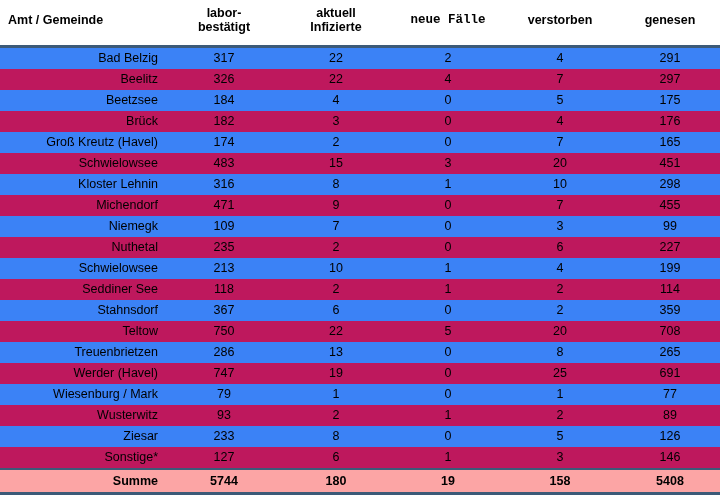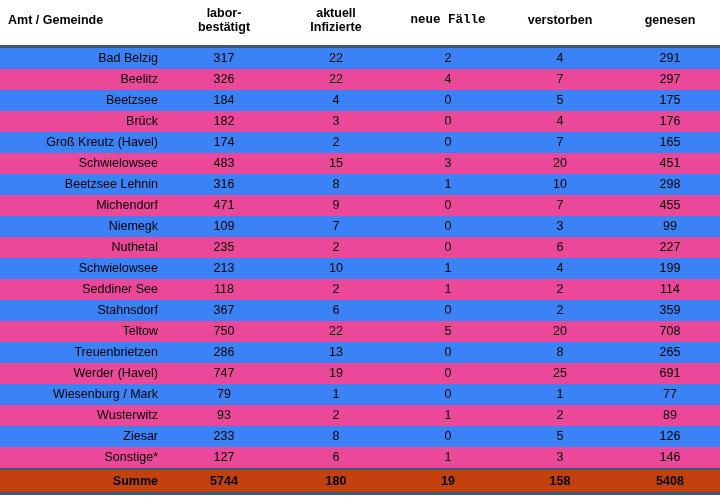--- a/index.html
+++ b/index.html
@@ -62,24 +62,24 @@
     text-align: right;
     padding-right: 10px;
   }
   tbody td.num {
     text-align: center;
   }
   tbody tr.shaded td {
     background: #3b82f6;
   }
   tbody tr.plain td {
-    background: #ec4899;
+    background: #be185d;
   }
   tbody tr.total td {
-    background: #c2410c;
+    background: #fca5a5;
     font-weight: bold;
     border-top: 2px solid #3c5a78;
     border-bottom: 3px solid #3c5a78;
     height: 22px;
     line-height: 22px;
   }
   .hdr-line2 { display: block; }
 </style>
 </head>
 <body>
@@ -154,21 +154,21 @@
         </tr>
         <tr class="plain">
           <td class="name">Schwielowsee</td>
           <td class="num">483</td>
           <td class="num">15</td>
           <td class="num">3</td>
           <td class="num">20</td>
           <td class="num">451</td>
         </tr>
         <tr class="shaded">
-          <td class="name">Beetzsee Lehnin</td>
+          <td class="name">Kloster Lehnin</td>
           <td class="num">316</td>
           <td class="num">8</td>
           <td class="num">1</td>
           <td class="num">10</td>
           <td class="num">298</td>
         </tr>
         <tr class="plain">
           <td class="name">Michendorf</td>
           <td class="num">471</td>
           <td class="num">9</td>

